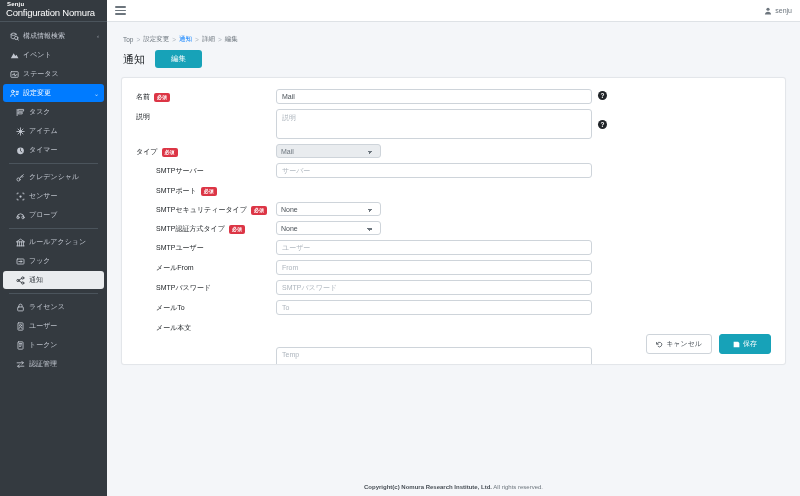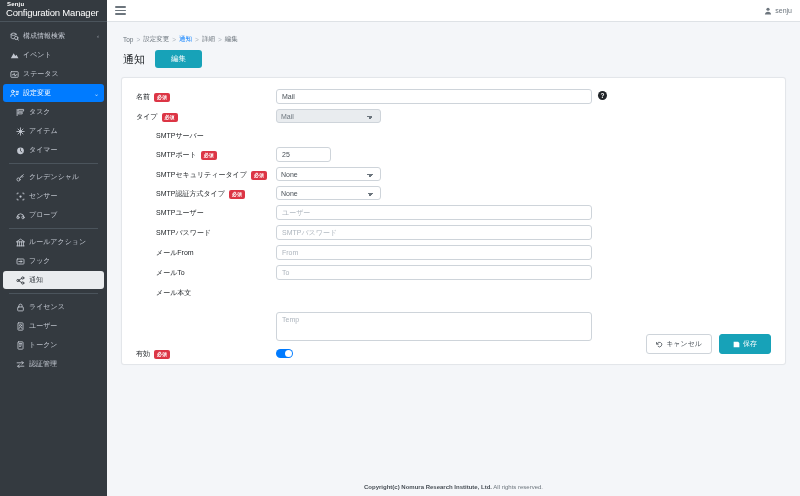--- a/index.html
+++ b/index.html
@@ -228,21 +228,21 @@
   .footer b { color: #495057; font-weight: bold; }
 </style>
 </head>
 <body>
 
 <div class="app">
 
   <aside class="sidebar">
     <div class="brand">
       <div class="brand-top">Senju</div>
-      <div class="brand-main">Configuration Manager</div>
+      <div class="brand-main">Configuration Nomura</div>
     </div>
     <nav class="nav" id="nav">
         <div class="nav-item">
           <span class="ni">
             <svg width="9" height="9" viewBox="0 0 16 16" style="color:inherit">
               <ellipse cx="6.5" cy="4" rx="4.5" ry="2" fill="none" stroke="currentColor" stroke-width="1.5" stroke-linecap="round" stroke-linejoin="round"></ellipse>
               <path d="M2 4v6c0 1.1 2 2 4.5 2" fill="none" stroke="currentColor" stroke-width="1.5" stroke-linecap="round" stroke-linejoin="round"></path>
               <circle cx="11" cy="10.5" r="3" fill="none" stroke="currentColor" stroke-width="1.5" stroke-linecap="round" stroke-linejoin="round"></circle>
               <path d="M13.2 12.8 15.2 14.8" fill="none" stroke="currentColor" stroke-width="1.5" stroke-linecap="round" stroke-linejoin="round"></path>
             </svg>
@@ -450,40 +450,49 @@
                 <span>名前</span>
                 <span class="req">必須</span>
               </div>
               <div class="fctrl">
                 <input class="txt w-full" type="text" placeholder="" value="Mail" style="">
                 <div class="help">?</div>
               </div>
             </div>
             <div class="frow">
               <div class="flabel">
+                <span>説明</span>
+              </div>
+              <div class="fctrl">
+                <textarea class="txt desc" placeholder="説明" style=""></textarea>
+                <div class="help" style="margin-top: 11px;">?</div>
+              </div>
+            </div>
+            <div class="frow">
+              <div class="flabel">
                 <span>タイプ</span>
                 <span class="req">必須</span>
               </div>
               <div class="fctrl">
                 <select class="sel disabled"><option>Mail</option></select>
               </div>
             </div>
             <div class="frow">
               <div class="flabel indent">
                 <span>SMTPサーバー</span>
               </div>
+              <div class="fctrl">
+                <input class="txt w-full" type="text" placeholder="サーバー" style="">
+              </div>
             </div>
             <div class="frow">
               <div class="flabel indent">
                 <span>SMTPポート</span>
                 <span class="req">必須</span>
               </div>
-              <div class="fctrl">
-                <input class="txt w-small" type="text" placeholder="" value="25" style="">
-              </div>
             </div>
             <div class="frow">
               <div class="flabel indent">
                 <span>SMTPセキュリティータイプ</span>
                 <span class="req">必須</span>
               </div>
               <div class="fctrl">
                 <select class="sel"><option>None</option></select>
               </div>
             </div>
@@ -499,32 +508,32 @@
             <div class="frow">
               <div class="flabel indent">
                 <span>SMTPユーザー</span>
               </div>
               <div class="fctrl">
                 <input class="txt w-full" type="text" placeholder="ユーザー" style="">
               </div>
             </div>
             <div class="frow">
               <div class="flabel indent">
+                <span>メールFrom</span>
+              </div>
+              <div class="fctrl">
+                <input class="txt w-full" type="text" placeholder="From" style="">
+              </div>
+            </div>
+            <div class="frow">
+              <div class="flabel indent">
                 <span>SMTPパスワード</span>
               </div>
               <div class="fctrl">
                 <input class="txt w-full" type="text" placeholder="SMTPパスワード" style="">
-              </div>
-            </div>
-            <div class="frow">
-              <div class="flabel indent">
-                <span>メールFrom</span>
-              </div>
-              <div class="fctrl">
-                <input class="txt w-full" type="text" placeholder="From" style="">
               </div>
             </div>
             <div class="frow">
               <div class="flabel indent">
                 <span>メールTo</span>
               </div>
               <div class="fctrl">
                 <input class="txt w-full" type="text" placeholder="To" style="">
               </div>
             </div>

